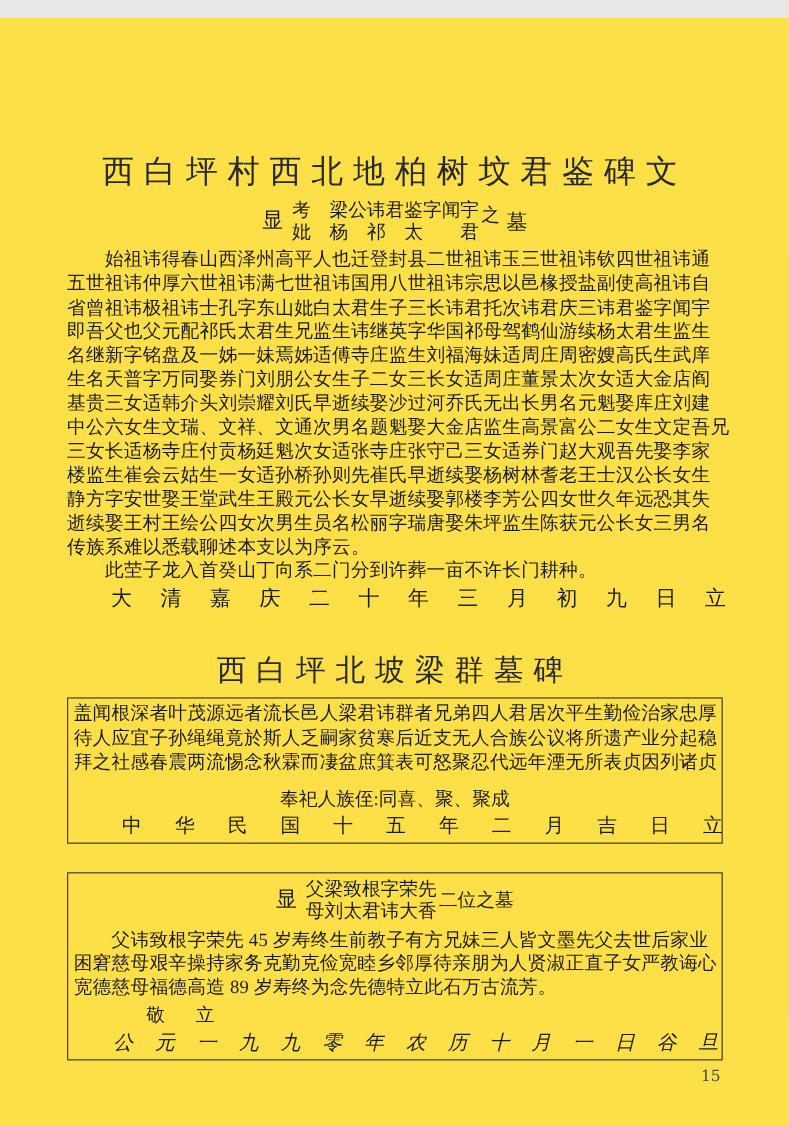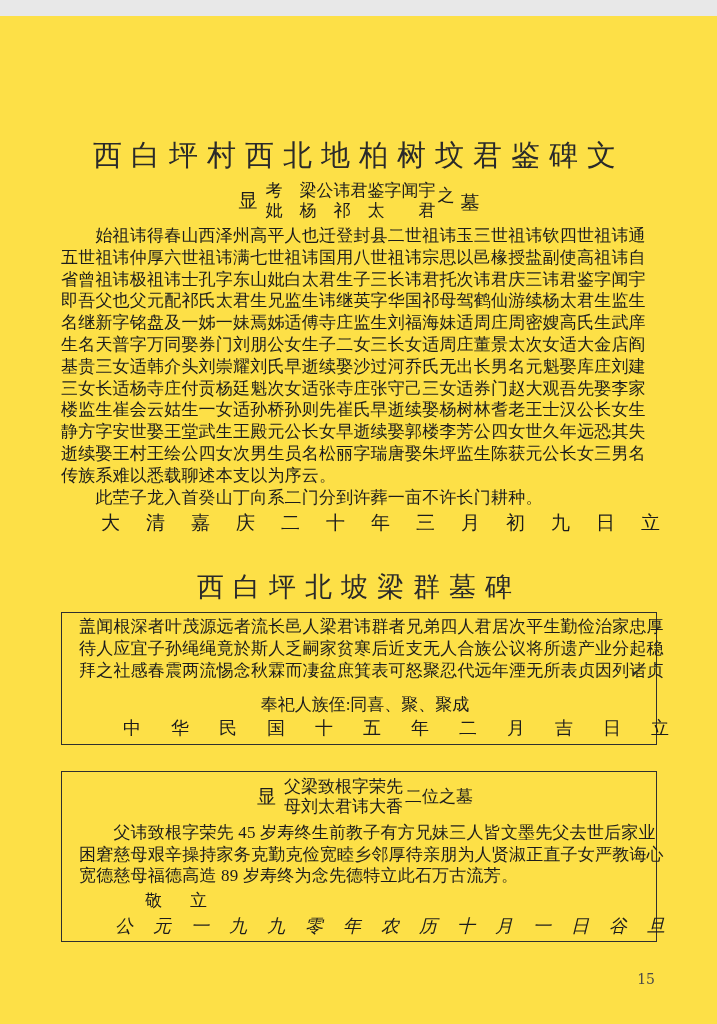--- a/index.html
+++ b/index.html
@@ -59,21 +59,21 @@
     font-size:18px; letter-spacing:30px;
     padding-left:44px; margin-top:1px; margin-bottom:2px;
   }
   .date3{
     font-size:18px; letter-spacing:20px;
     padding-left:36px; margin-top:2px; margin-bottom:1px;font-style:italic;
   }
   
   .boxed{
     border:1.5px solid #2f2f2f;
-    padding:3px 5px 2px 17px;
+    padding:3px 5px 2px 5px;
     margin-top:7px;
   }
   .box3{margin-top:26px; padding-top:5px;}
   .worship{
     text-align:center;
     font-size:17px;
     margin-top:12px;
     line-height:21px;
   }
   .smudge{
@@ -125,20 +125,21 @@
     </div>
 
     <div class="para">
       <div class="ln">　　始祖讳得春山西泽州高平人也迁登封县二世祖讳玉三世祖讳钦四世祖讳通</div>
       <div class="ln">五世祖讳仲厚六世祖讳满七世祖讳国用八世祖讳宗思以邑椽授盐副使高祖讳自</div>
       <div class="ln">省曾祖讳极祖讳士孔字东山妣白太君生子三长讳君托次讳君庆三讳君鉴字闻宇</div>
       <div class="ln">即吾父也父元配祁氏太君生兄监生讳继英字华国祁母驾鹤仙游续杨太君生监生</div>
       <div class="ln">名继新字铭盘及一姊一妹焉姊适傅寺庄监生刘福海妹适周庄周密嫂高氏生武庠</div>
       <div class="ln">生名天普字万同娶券门刘朋公女生子二女三长女适周庄董景太次女适大金店阎</div>
       <div class="ln">基贵三女适韩介头刘崇耀刘氏早逝续娶沙过河乔氏无出长男名元魁娶库庄刘建</div>
+      <div class="ln">中公六女生文瑞、文祥、文通次男名题魁娶大金店监生高景富公二女生文定吾兄</div>
       <div class="ln">三女长适杨寺庄付贡杨廷魁次女适张寺庄张守己三女适券门赵大观吾先娶李家</div>
       <div class="ln">楼监生崔会云姑生一女适孙桥孙则先崔氏早逝续娶杨树林耆老王士汉公长女生</div>
       <div class="ln">静方字安世娶王堂武生王殿元公长女早逝续娶郭楼李芳公四女世久年远恐其失</div>
       <div class="ln">逝续娶王村王绘公四女次男生员名松丽字瑞唐娶朱坪监生陈获元公长女三男名</div>
       <div class="ln">传族系难以悉载聊述本支以为序云。</div>
       <div class="ln">　　此茔子龙入首癸山丁向系二门分到许葬一亩不许长门耕种。</div>
     </div>
 
     <div class="date-line">大清嘉庆二十年三月初九日立</div>
 

